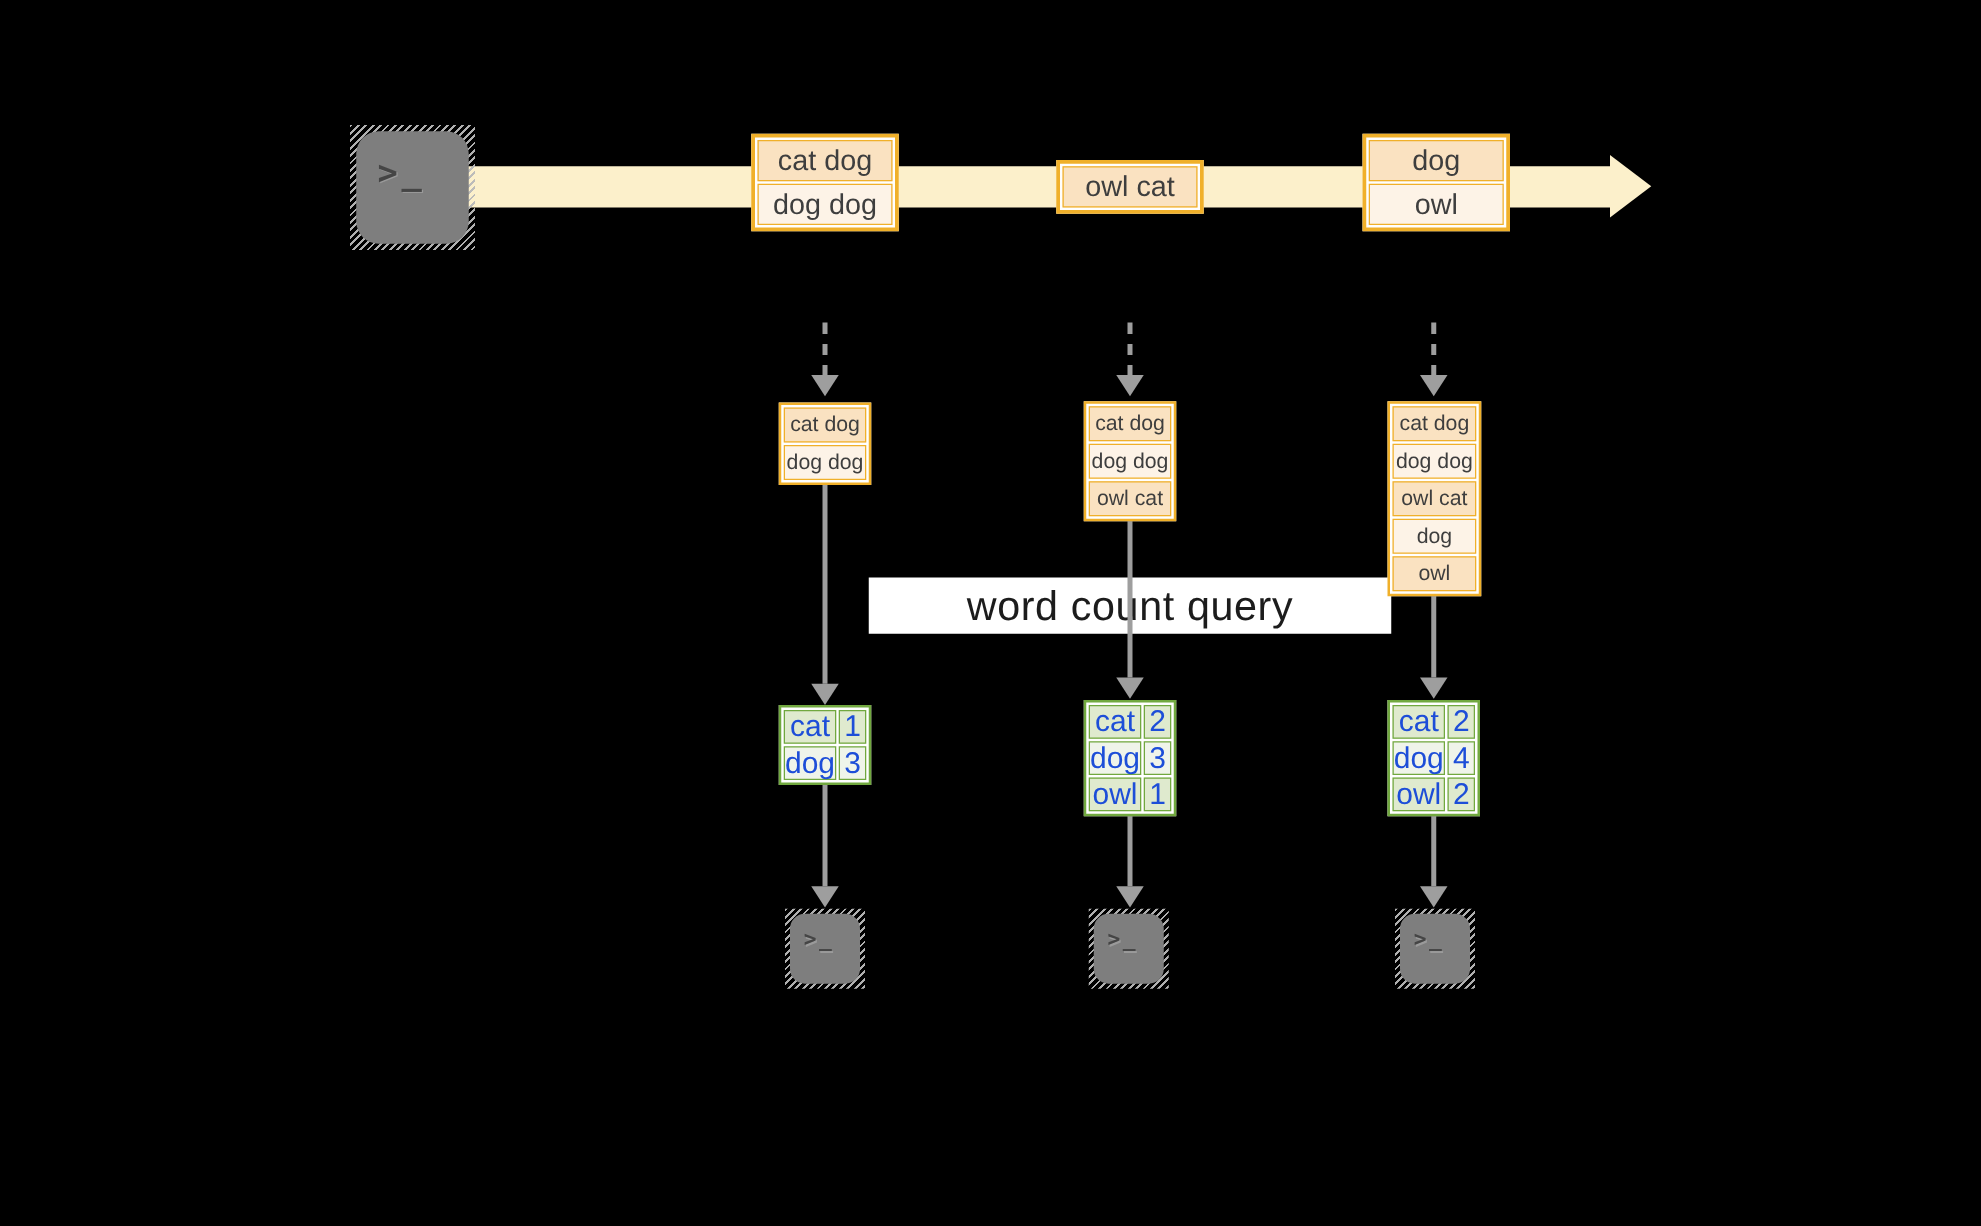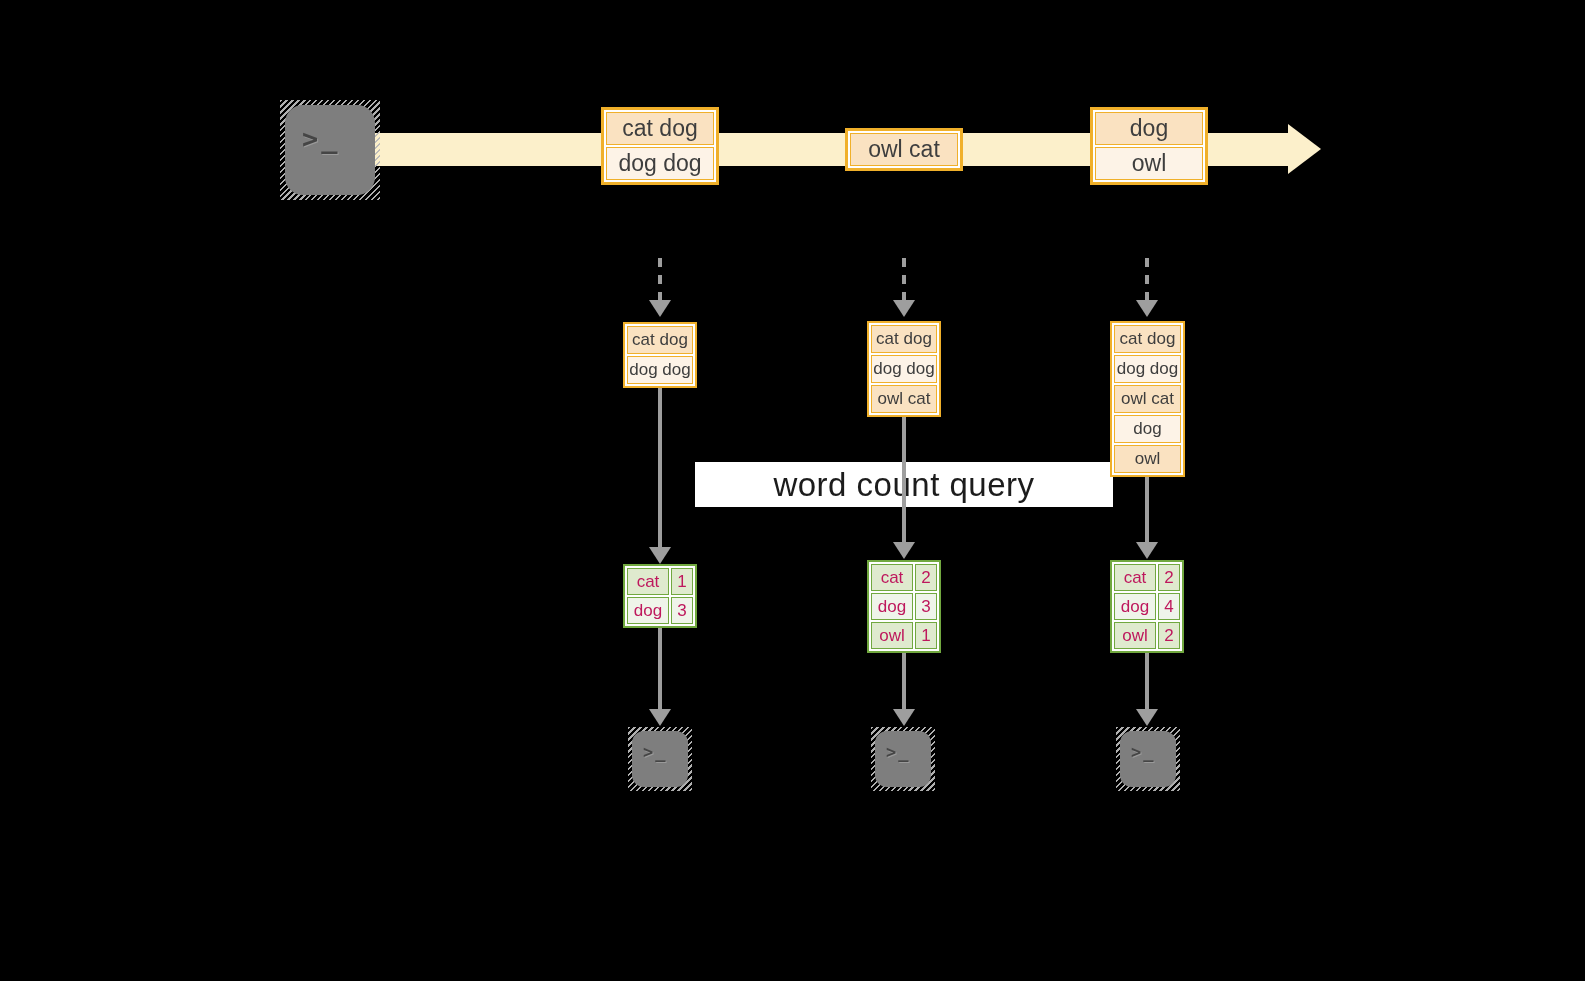--- a/index.html
+++ b/index.html
@@ -43,21 +43,21 @@
     color:var(--ink);box-sizing:border-box;}
   .orow.tone-dark{background:var(--peach-dark);}
   .orow.tone-light{background:var(--peach-light);}
   .orow-lg{height:33px;flex:0 0 33px;font-size:23px;}
   .orow-sm{height:28px;flex:0 0 28px;font-size:17px;}
   
   .gtable{position:absolute;z-index:3;background:#fff;border:2px solid var(--green-border);
     padding:2px;display:flex;flex-direction:column;gap:2px;box-sizing:border-box;width:74px;}
   .grow{display:flex;gap:2px;flex:0 0 27px;height:27px;}
   .gcell{border:1px solid var(--green-border);display:flex;align-items:center;justify-content:center;
-    font-size:17px;color:#be185d;box-sizing:border-box;}
+    font-size:24px;color:#1d4ed8;box-sizing:border-box;}
   .gcell-word{flex:2;}
   .gcell-num{flex:1;}
   .grow.tone-dark .gcell{background:var(--green-dark);}
   .grow.tone-light .gcell{background:var(--green-light);}
   
   .vline{position:absolute;width:4px;background:var(--arrow-gray);z-index:2;}
   .vdash{position:absolute;width:4px;z-index:2;
     background:repeating-linear-gradient(to bottom,var(--arrow-gray) 0 9px,transparent 9px 17px);}
   .vhead{position:absolute;width:0;height:0;z-index:2;
     border-left:11px solid transparent;border-right:11px solid transparent;

